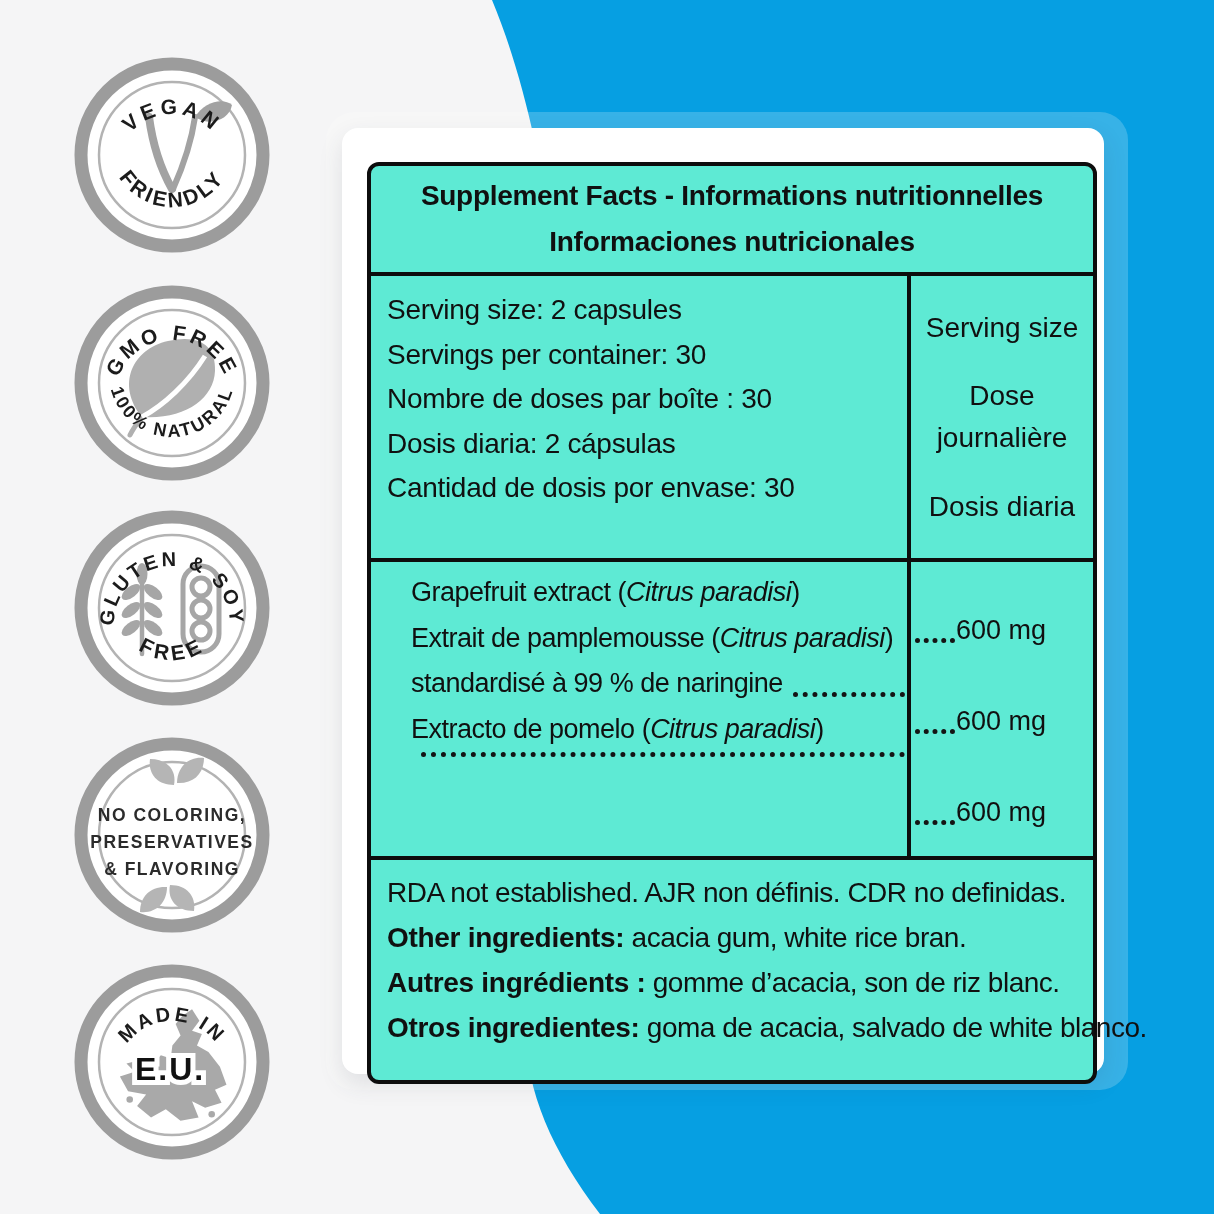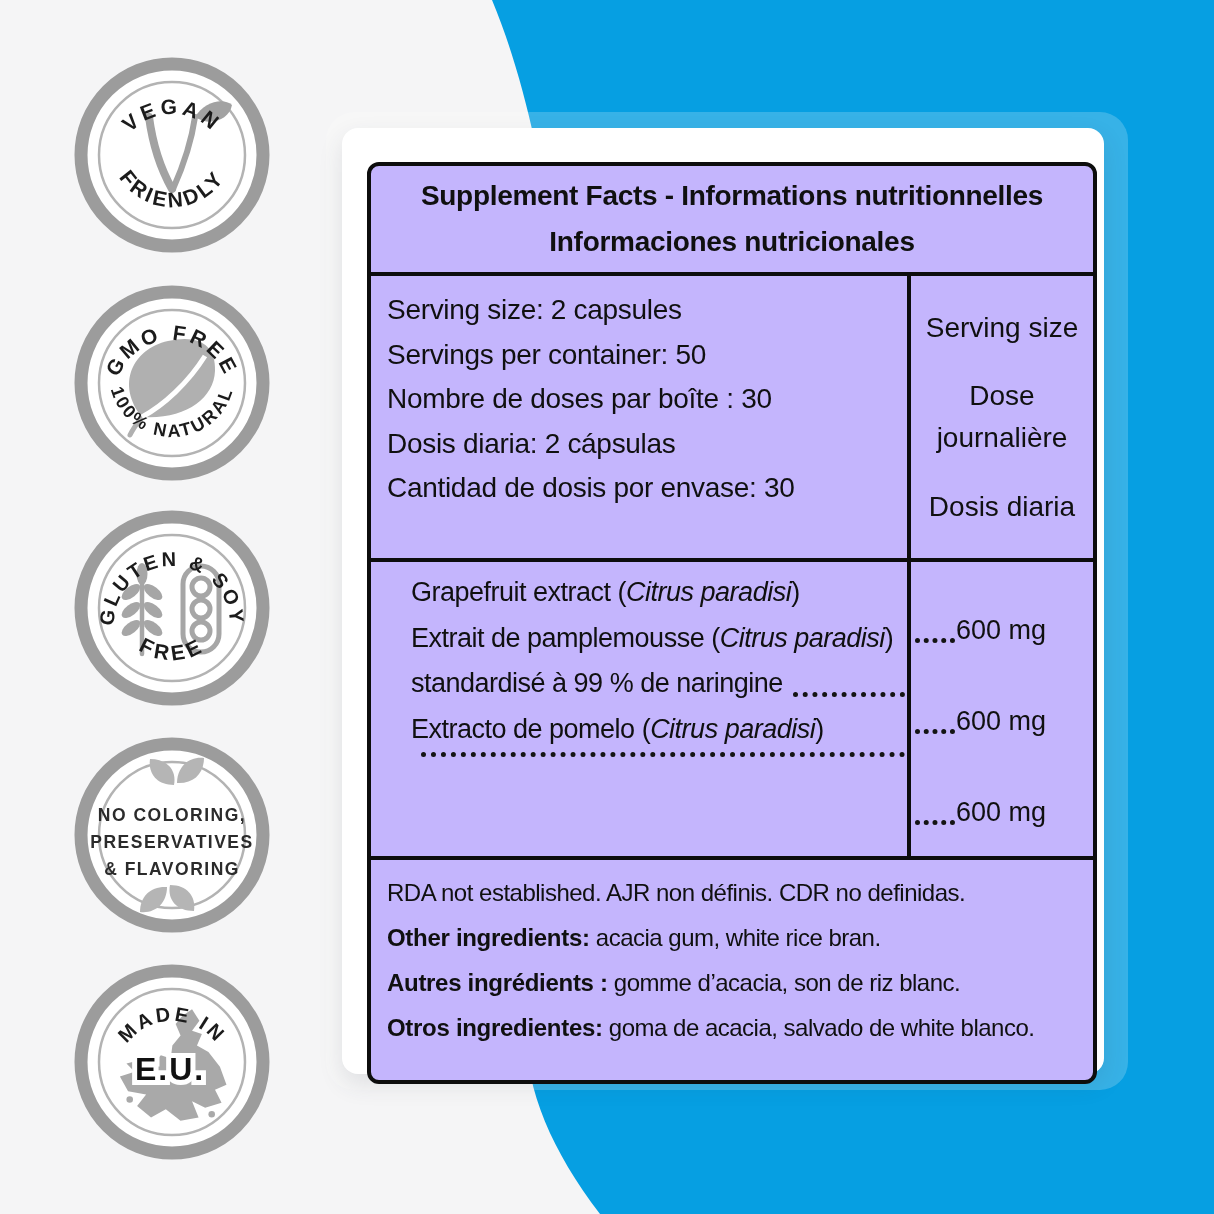--- a/index.html
+++ b/index.html
@@ -8,39 +8,39 @@
   .bg{position:absolute;left:0;top:0;width:1214px;height:1214px;}
 
   
   .badge{position:absolute;left:70px;width:204px;height:204px;}
   .badge text{font-family:"Liberation Sans", sans-serif;}
 
   
   .card{position:absolute;left:342px;top:128px;width:762px;height:946px;background:#ffffff;
         border-radius:16px;box-shadow:0 10px 24px rgba(50,60,80,0.12);}
   .facts{position:absolute;left:367px;top:162px;width:730px;height:922px;box-sizing:border-box;
-         border:4px solid #0d0d0d;border-radius:12px;background:#c4b5fd;color:#101010;
+         border:4px solid #0d0d0d;border-radius:12px;background:#5eead4;color:#101010;
          display:flex;flex-direction:column;}
   .f-header{height:106px;border-bottom:4px solid #0d0d0d;display:flex;flex-direction:column;
             justify-content:center;text-align:center;font-weight:bold;font-size:28px;line-height:46px;
             letter-spacing:-0.3px;white-space:nowrap;}
   .f-serving{height:282px;border-bottom:4px solid #0d0d0d;display:flex;}
   .sv-left{flex:1;padding:12px 20px 0 16px;font-size:28px;line-height:44.5px;letter-spacing:-0.3px;white-space:nowrap;}
   .cell-right{width:186px;border-left:4px solid #0d0d0d;box-sizing:border-box;}
   .sv-right{display:flex;flex-direction:column;justify-content:space-evenly;align-items:center;
             text-align:center;font-size:28px;line-height:42px;padding:4px 2px;}
   .f-ing{height:294px;border-bottom:4px solid #0d0d0d;display:flex;}
   .ing-left{flex:1;padding:8px 0 0 16px;font-size:27px;line-height:45.5px;letter-spacing:-0.5px;white-space:nowrap;margin-left:24px;}
   .lat{font-style:italic;}
   .ing-line2{display:flex;align-items:flex-end;}
   .leader{flex:1;border-bottom:5px dotted #141414;margin:0 2px 10px 10px;min-width:20px;}
   .amounts{padding-top:0;font-size:27px;}
   .amt{display:flex;align-items:flex-end;height:45.5px;line-height:45.5px;margin-top:45.5px;white-space:nowrap;}
   .leader-sm{width:40px;border-bottom:5px dotted #141414;margin:0 1px 10px 4px;}
-  .f-footer{flex:1;padding:10px 8px 0 16px;font-size:24px;line-height:45px;letter-spacing:-0.5px;white-space:nowrap;}
+  .f-footer{flex:1;padding:10px 8px 0 16px;font-size:28px;line-height:45px;letter-spacing:-0.5px;white-space:nowrap;}
   .f-footer b{letter-spacing:-0.3px;}
 </style>
 </head>
 <body>
 
 <div class="stage">
 
   <svg class="bg" viewBox="0 0 1214 1214" aria-hidden="true">
     <path d="M 492 0 C 542 120 568 300 569 480 C 570 660 548 860 528 1000 C 518 1072 544 1140 600 1214 L 1214 1214 L 1214 0 Z" fill="#069fe2"></path>
     <rect x="326" y="112" width="802" height="978" rx="28" fill="rgba(255,255,255,0.20)"></rect>
@@ -153,21 +153,21 @@
   <div class="facts">
 
     <div class="f-header">
       <div>Supplement Facts - Informations nutritionnelles</div>
       <div>Informaciones nutricionales</div>
     </div>
 
     <div class="f-serving">
       <div class="sv-left">
         <div>Serving size: 2 capsules</div>
-        <div>Servings per container: 50</div>
+        <div>Servings per container: 30</div>
         <div>Nombre de doses par boîte : 30</div>
         <div>Dosis diaria: 2 cápsulas</div>
         <div>Cantidad de dosis por envase: 30</div>
       </div>
       <div class="cell-right sv-right">
         <div>Serving size</div>
         <div>Dose journalière</div>
         <div>Dosis diaria</div>
       </div>
     </div>

